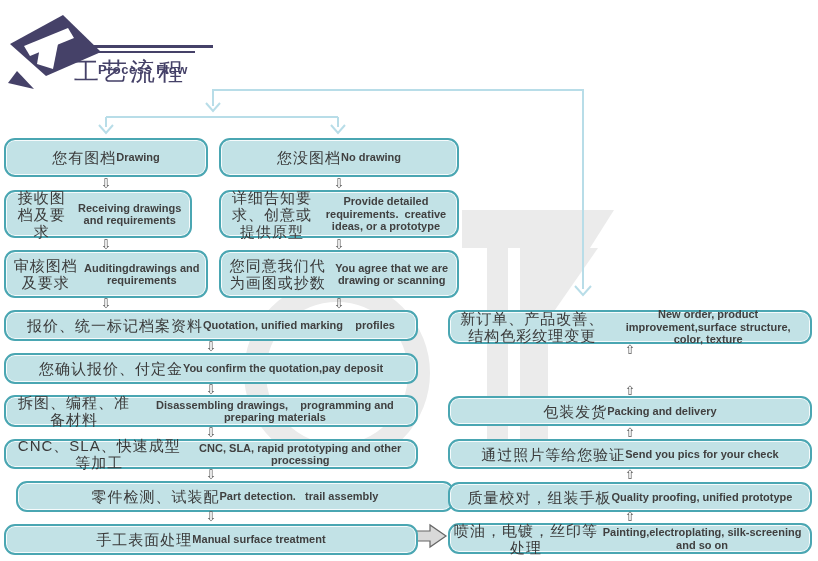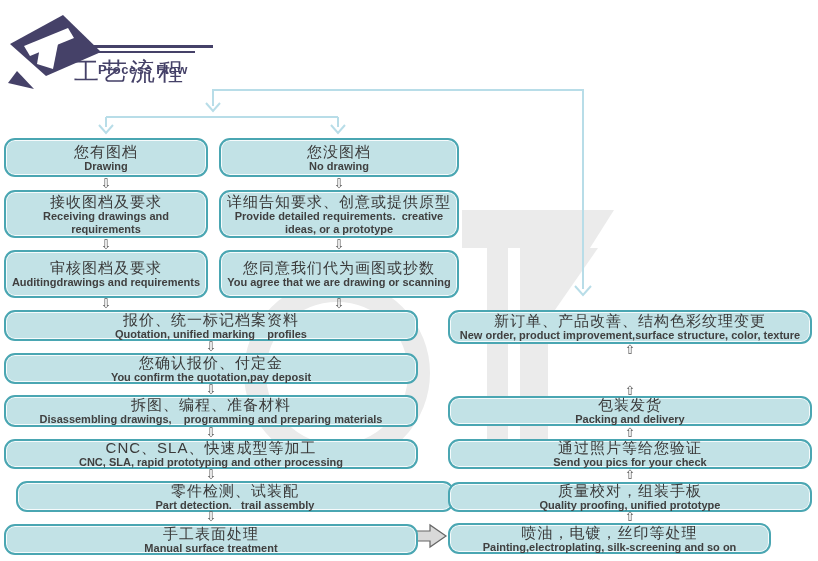--- a/index.html
+++ b/index.html
@@ -19,21 +19,21 @@
   .rule{position:absolute;background:#454168;z-index:2;}
   .rule1{left:76px;top:45px;width:137px;height:3px;}
   .rule2{left:76px;top:51px;width:119px;height:2px;}
   .brand-zh{position:absolute;left:74px;top:55px;font-size:25px;font-weight:normal;
     letter-spacing:3px;color:#454168;z-index:2;}
   
   .box{
     position:absolute;z-index:2;box-sizing:border-box;
     background:#c2e2e6;border:2px solid #4aa6b2;border-radius:11px;
     box-shadow:inset 0 0 0 1px rgba(255,255,255,.85);
-    display:flex;flex-direction:column;align-items:center;justify-content:center;
+    display:flex;flex-direction:row;align-items:center;justify-content:center;
     text-align:center;padding:1px 4px;
   }
   .box .zh{font-size:15px;letter-spacing:1px;line-height:17px;white-space:pre-wrap;}
   .box .en{font-size:11px;line-height:12.5px;color:#404040;white-space:pre-wrap;font-weight:bold;}
   
   .arr{position:absolute;z-index:2;width:18px;text-align:center;font-size:13px;line-height:13px;
     color:#5a5a5a;font-family:"DejaVu Sans",sans-serif;}
 </style>
 </head>
 <body>
@@ -68,21 +68,21 @@
   </svg>
   <div class="brand-en">Process Flow</div>
   <div class="rule rule1"></div>
   <div class="rule rule2"></div>
   <div class="brand-zh">工艺流程</div>
 
   <div class="box" style="left:4px;top:138px;width:204px;height:39px">
     <div class="zh">您有图档</div>
     <div class="en">Drawing</div>
   </div>
-  <div class="box" style="left:4px;top:190px;width:204px;height:48px">
+  <div class="box" style="left:4px;top:190px;width:188px;height:48px">
     <div class="zh">接收图档及要求</div>
     <div class="en">Receiving drawings and requirements</div>
   </div>
   <div class="box" style="left:4px;top:250px;width:204px;height:48px">
     <div class="zh">审核图档及要求</div>
     <div class="en">Auditingdrawings and requirements</div>
   </div>
 
   <div class="box" style="left:219px;top:138px;width:240px;height:39px">
     <div class="zh">您没图档</div>
@@ -131,21 +131,21 @@
     <div class="en">Packing and delivery</div>
   </div>
   <div class="box" style="left:448px;top:439px;width:364px;height:30px">
     <div class="zh">通过照片等给您验证</div>
     <div class="en">Send you pics for your check</div>
   </div>
   <div class="box" style="left:448px;top:482px;width:364px;height:30px">
     <div class="zh">质量校对，组装手板</div>
     <div class="en">Quality proofing, unified prototype</div>
   </div>
-  <div class="box" style="left:448px;top:523px;width:323px;height:31px">
+  <div class="box" style="left:448px;top:523px;width:364px;height:31px">
     <div class="zh">喷油，电镀，丝印等处理</div>
     <div class="en">Painting,electroplating, silk-screening and so on</div>
   </div>
 
   <span class="arr" style="left:97px;top:177px">⇩</span>
   <span class="arr" style="left:97px;top:238px">⇩</span>
   <span class="arr" style="left:97px;top:297px">⇩</span>
 
   <span class="arr" style="left:330px;top:177px">⇩</span>
   <span class="arr" style="left:330px;top:238px">⇩</span>

